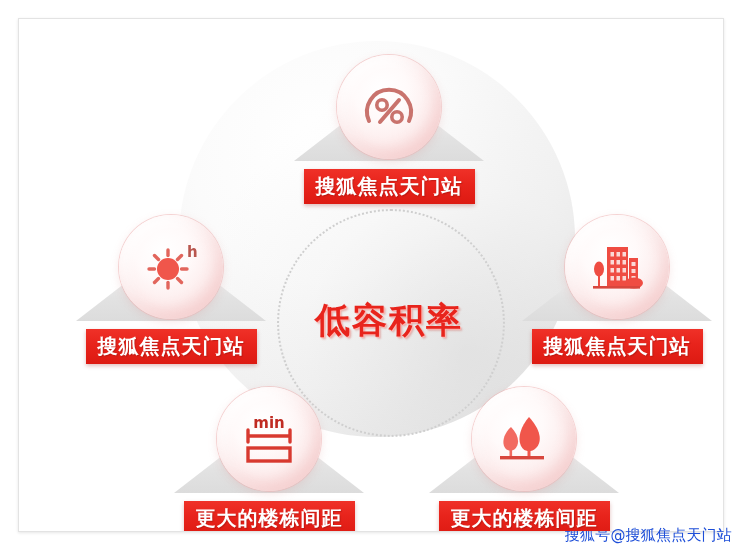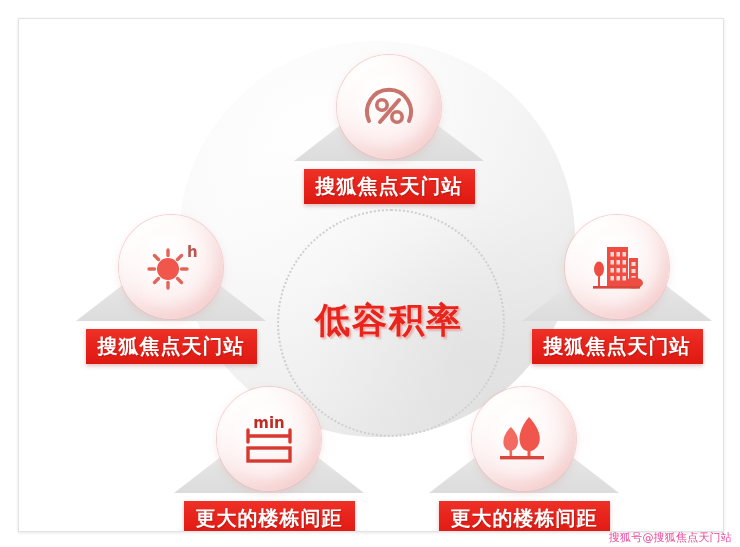--- a/index.html
+++ b/index.html
@@ -151,22 +151,22 @@
   #node-botleft .pedestal  { top: 56px; }
   #node-botright .pedestal { top: 56px; }
 
   .node .label { margin-top: 10px; }
 
   
   .watermark {
     position: absolute;
     right: 8px;
     bottom: 2px;
-    color: #ec4899;
-    font-size: 11px;
+    color: #1d4ed8;
+    font-size: 15px;
     letter-spacing: 0.2px;
     white-space: nowrap;
   }
 </style>
 </head>
 <body>
 
 <div id="canvas">
   <div id="frame">
 

